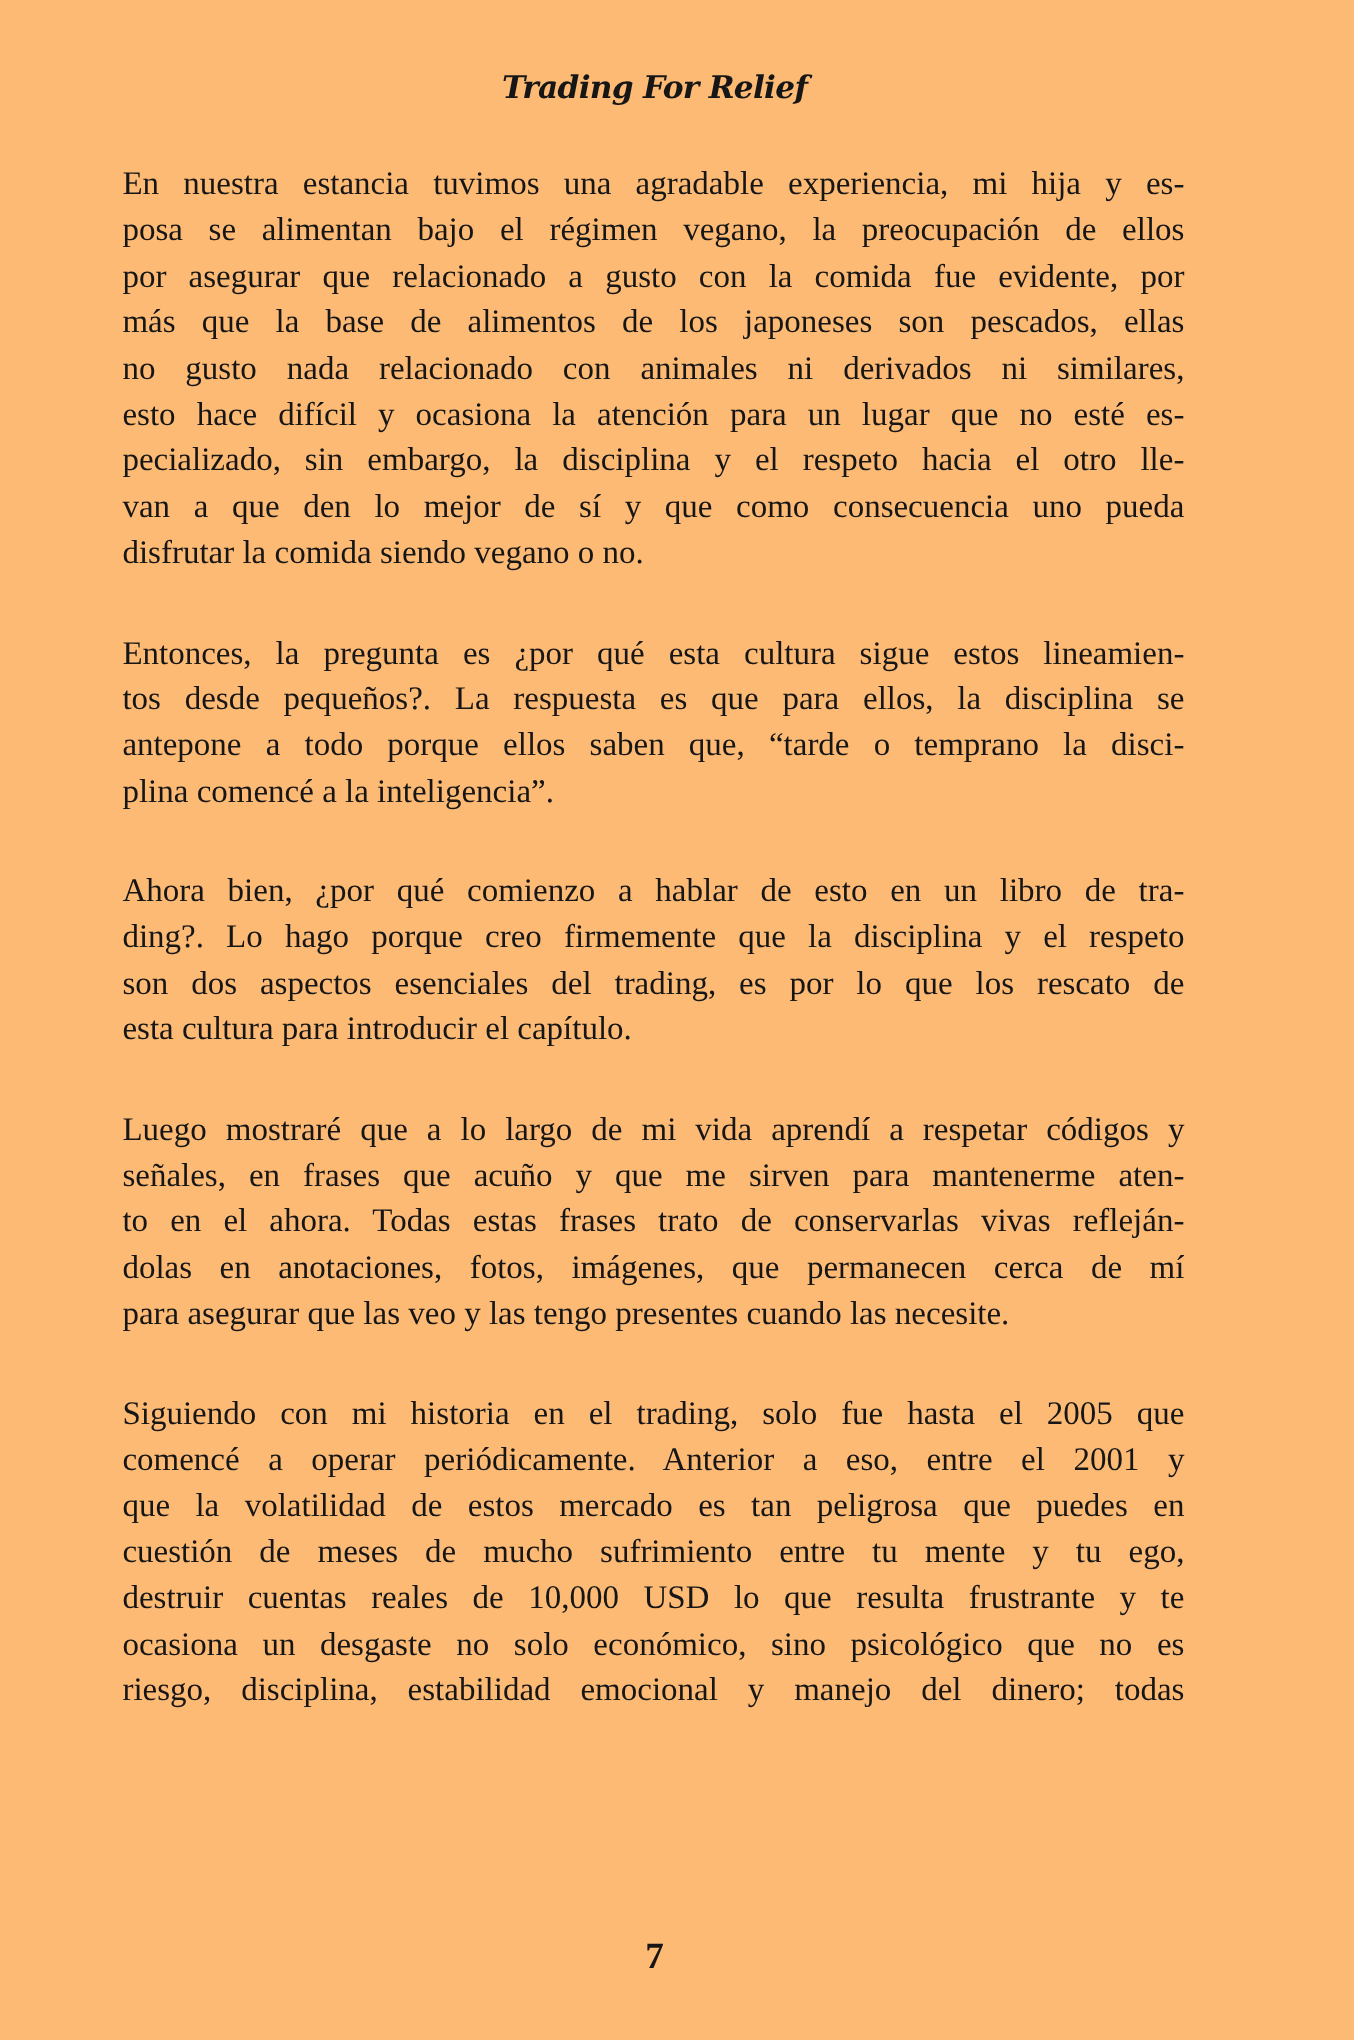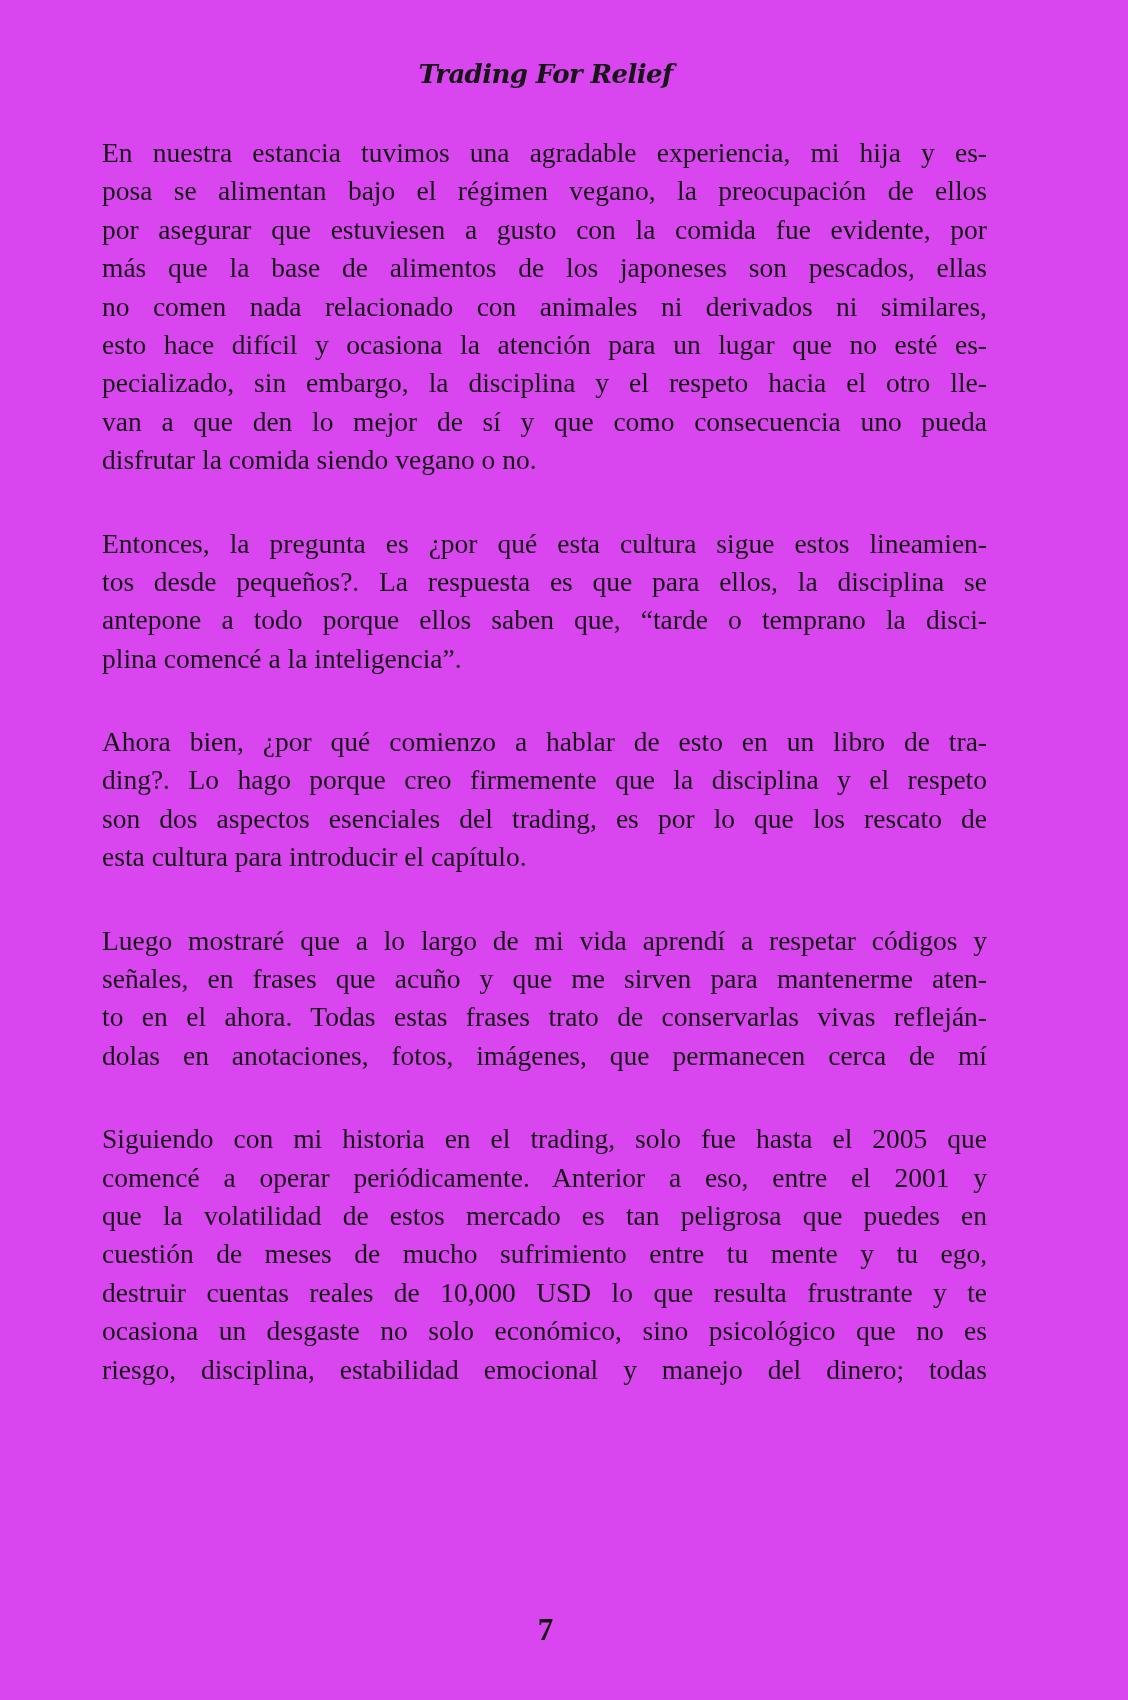--- a/index.html
+++ b/index.html
@@ -13,21 +13,21 @@
       position: relative;
       overflow: hidden;
       color: #161616;
     }
     .page {
       position: absolute;
       left: 0;
       top: 0;
       width: 1128px;
       height: 1700px;
-      background: #d946ef;
+      background: #fdba74;
     }
     .running-head {
       position: absolute;
       left: 103px;
       width: 885px;
       top: 56px;
       text-align: center;
       font-family: "DejaVu Serif", "Liberation Serif", serif;
       font-style: italic;
       font-weight: bold;
@@ -78,23 +78,23 @@
 
 <div class="page">
 
   <h1 class="running-head">Trading For Relief</h1>
 
   <div class="body-column">
 
     <p class="para">
       <span class="line">En nuestra estancia tuvimos una agradable experiencia, mi hija y es-</span>
       <span class="line">posa se alimentan bajo el régimen vegano, la preocupación de ellos</span>
-      <span class="line">por asegurar que estuviesen a gusto con la comida fue evidente, por</span>
+      <span class="line">por asegurar que relacionado a gusto con la comida fue evidente, por</span>
       <span class="line">más que la base de alimentos de los japoneses son pescados, ellas</span>
-      <span class="line">no comen nada relacionado con animales ni derivados ni similares,</span>
+      <span class="line">no gusto nada relacionado con animales ni derivados ni similares,</span>
       <span class="line">esto hace difícil y ocasiona la atención para un lugar que no esté es-</span>
       <span class="line">pecializado, sin embargo, la disciplina y el respeto hacia el otro lle-</span>
       <span class="line">van a que den lo mejor de sí y que como consecuencia uno pueda</span>
       <span class="line last">disfrutar la comida siendo vegano o no.</span>
     </p>
 
     <p class="para">
       <span class="line">Entonces, la pregunta es ¿por qué esta cultura sigue estos lineamien-</span>
       <span class="line">tos desde pequeños?. La respuesta es que para ellos, la disciplina se</span>
       <span class="line">antepone a todo porque ellos saben que, “tarde o temprano la disci-</span>
@@ -106,20 +106,21 @@
       <span class="line">ding?. Lo hago porque creo firmemente que la disciplina y el respeto</span>
       <span class="line">son dos aspectos esenciales del trading, es por lo que los rescato de</span>
       <span class="line last">esta cultura para introducir el capítulo.</span>
     </p>
 
     <p class="para">
       <span class="line">Luego mostraré que a lo largo de mi vida aprendí a respetar códigos y</span>
       <span class="line">señales, en frases que acuño y que me sirven para mantenerme aten-</span>
       <span class="line">to en el ahora. Todas estas frases trato de conservarlas vivas refleján-</span>
       <span class="line">dolas en anotaciones, fotos, imágenes, que permanecen cerca de mí</span>
+      <span class="line last">para asegurar que las veo y las tengo presentes cuando las necesite.</span>
     </p>
 
     <p class="para">
       <span class="line">Siguiendo con mi historia en el trading, solo fue hasta el 2005 que</span>
       <span class="line">comencé a operar periódicamente. Anterior a eso, entre el 2001 y</span>
       <span class="line">que la volatilidad de estos mercado es tan peligrosa que puedes en</span>
       <span class="line">cuestión de meses de mucho sufrimiento entre tu mente y tu ego,</span>
       <span class="line">destruir cuentas reales de 10,000 USD lo que resulta frustrante y te</span>
       <span class="line">ocasiona un desgaste no solo económico, sino psicológico que no es</span>
       <span class="line">riesgo, disciplina, estabilidad emocional y manejo del dinero; todas</span>

